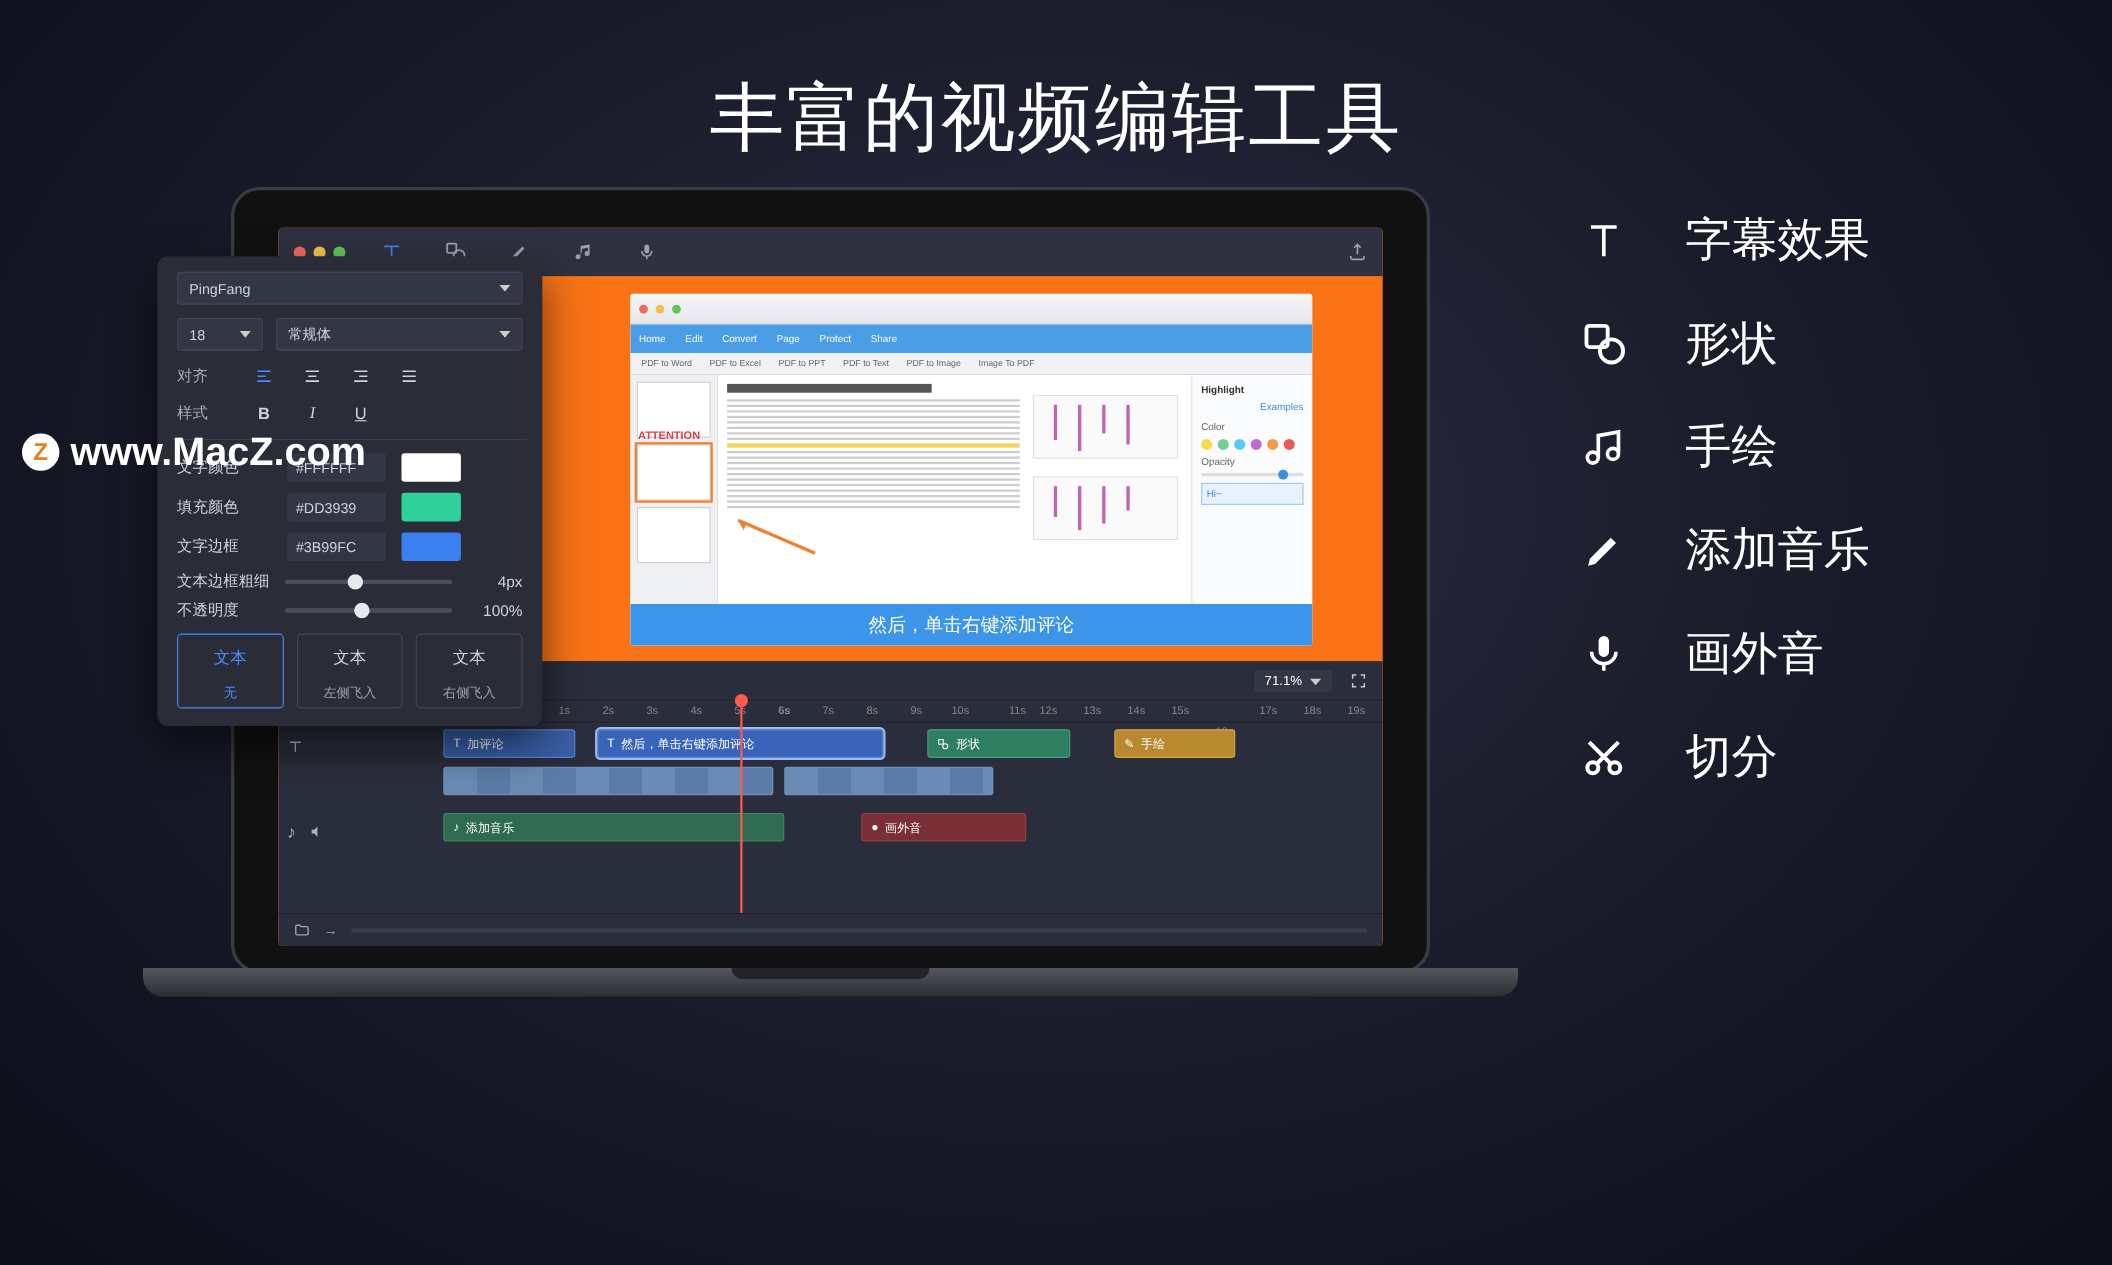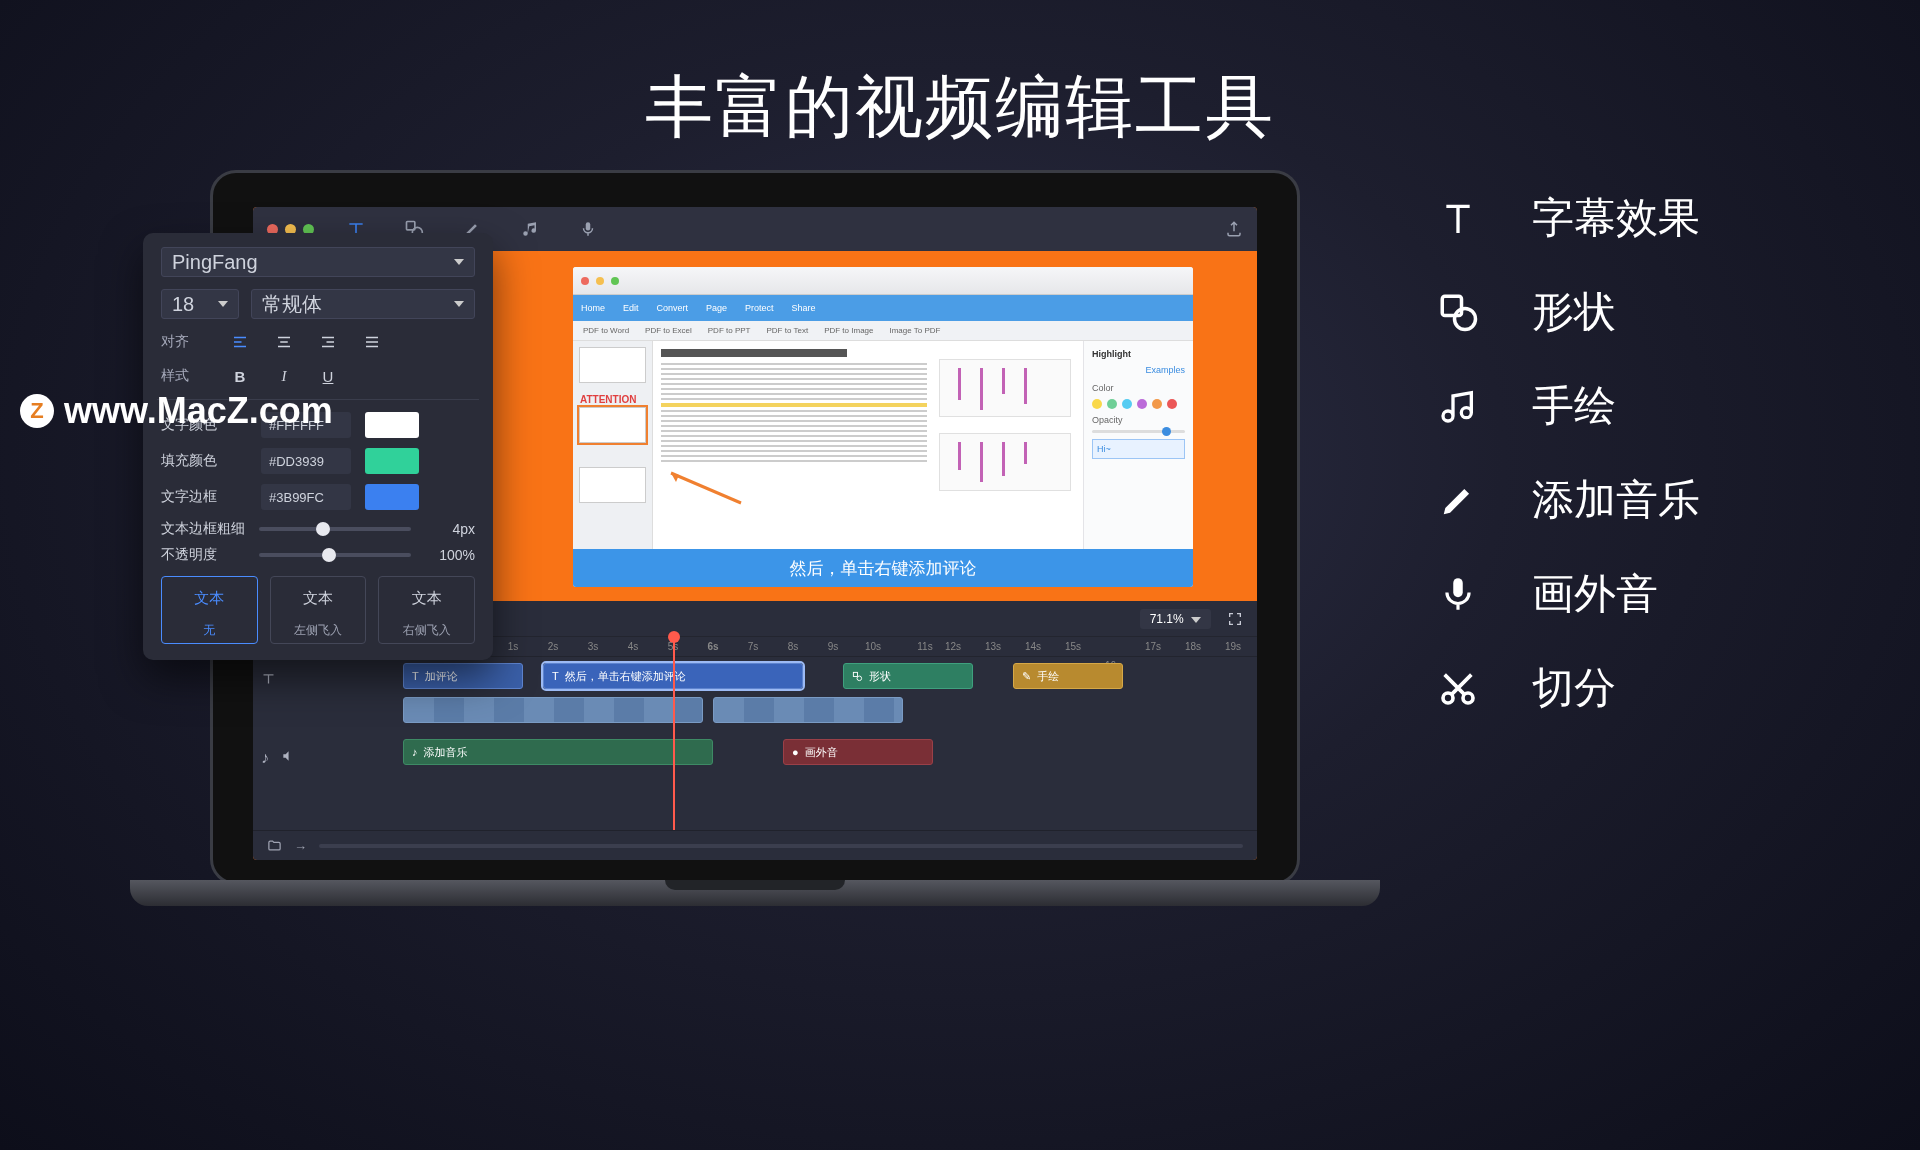--- a/index.html
+++ b/index.html
@@ -43,21 +43,21 @@
   .toolbar-right { margin-left:auto; display:flex; align-items:center; gap:18px; color:#9aa0b0;}
 
   
   .preview-area { position:absolute; left:320px; top:60px; width:620px; height:320px; background:#f2f2f4; border-radius:3px; overflow:hidden; font-size:10px; color:#444;}
   .preview-toolbar { height:28px; background:linear-gradient(#f6f6f8,#e6e7ea); border-bottom:1px solid #ccc; display:flex; align-items:center; padding:0 8px; gap:6px;}
   .preview-toolbar .traffic i{width:8px;height:8px;}
   .preview-tabs { height:26px; background:#4b9de6; display:flex; align-items:center; padding:0 8px; gap:18px; color:#fff; font-size:9px;}
   .preview-subtabs{ height:20px; background:#f0f2f5; border-bottom:1px solid #ddd; display:flex; align-items:center; padding:0 10px; gap:16px; font-size:8px; color:#666;}
   .preview-body { display:flex; height:calc(100% - 74px - 38px); }
   .doc-thumb { width:80px; background:#eef0f3; border-right:1px solid #ddd; padding:6px;}
-  .doc-thumb .pg{ height:36px; background:#fff; border:1px solid #ccc; margin-bottom:24px; position:relative;}
+  .doc-thumb .pg{ height:51px; background:#fff; border:1px solid #ccc; margin-bottom:6px; position:relative;}
   .doc-thumb .pg.sel{ outline:2px solid #f08030;}
   .doc-thumb .pg.sel:before{content:"";}
   .attention{ position:absolute; top:-14px; left:0; color:#e04040; font-weight:700; font-size:10px;}
   .doc-main { flex:1; background:#fff; padding:8px; display:flex; gap:8px;}
   .doc-col { flex:1; }
   .txtline{ height:2px; background:#ccc; margin:3px 0;}
   .doc-figs { width:140px; display:flex; flex-direction:column; gap:16px; padding:10px 4px;}
   .fig{ height:58px; background:#fafafa; border:1px solid #e0e0e0; position:relative;}
   .fig .bar{ position:absolute; width:3px; background:#c262b5; top:8px;}
   .doc-side { width:110px; background:#fafbfc; border-left:1px solid #e4e4e8; padding:8px; font-size:9px; color:#666;}
@@ -66,21 +66,21 @@
   .doc-side .color-row i{width:10px;height:10px;border-radius:50%;}
   .doc-side .hi{ background:#e8f2ff; border:1px solid #9cc5f5; padding:4px; margin-top:6px; color:#3b8de0;}
   .preview-caption { height:38px; background:#3c95e8; color:#fff; display:flex; align-items:center; justify-content:center; font-size:17px;}
 
   
   .side-panel {
     position:absolute; left:-70px; top:60px; width:350px; background:#2a2c38; border-radius:10px;
     box-shadow:0 18px 40px rgba(0,0,0,.55); padding:14px 18px 16px; font-size:15px; color:#cfd3dd; z-index:20;
   }
   .sp-row{ display:flex; align-items:center; gap:12px; margin-bottom:12px;}
-  .sp-select{ flex:1; background:#333645; border:1px solid #424559; border-radius:3px; height:30px; display:flex; align-items:center; justify-content:space-between; padding:0 10px; font-size:20px;}
+  .sp-select{ flex:1; background:#333645; border:1px solid #424559; border-radius:3px; height:30px; display:flex; align-items:center; justify-content:space-between; padding:0 10px; font-size:13px;}
   .sp-select.small{ width:78px; flex:none;}
   .chev{ width:0;height:0;border-left:5px solid transparent;border-right:5px solid transparent;border-top:6px solid #ccc;}
   .sp-label{ width:56px; font-size:14px; color:#a6aabb;}
   .icon-row{ display:flex; gap:22px;}
   .icon-row .ib{ width:22px; height:22px; display:flex; align-items:center; justify-content:center; color:#cfd3dd; cursor:pointer;}
   .icon-row .ib.active{ color:#4a8cff;}
   .color-row2{ display:flex; align-items:center; gap:14px; margin-bottom:10px;}
   .color-row2 .lbl{ width:86px; font-size:14px;}
   .color-row2 .hex{ width:90px; background:#333645; height:26px; display:flex; align-items:center; padding:0 8px; font-size:13px; border-radius:3px;}
   .swatch{ width:54px; height:26px; border-radius:3px;}

